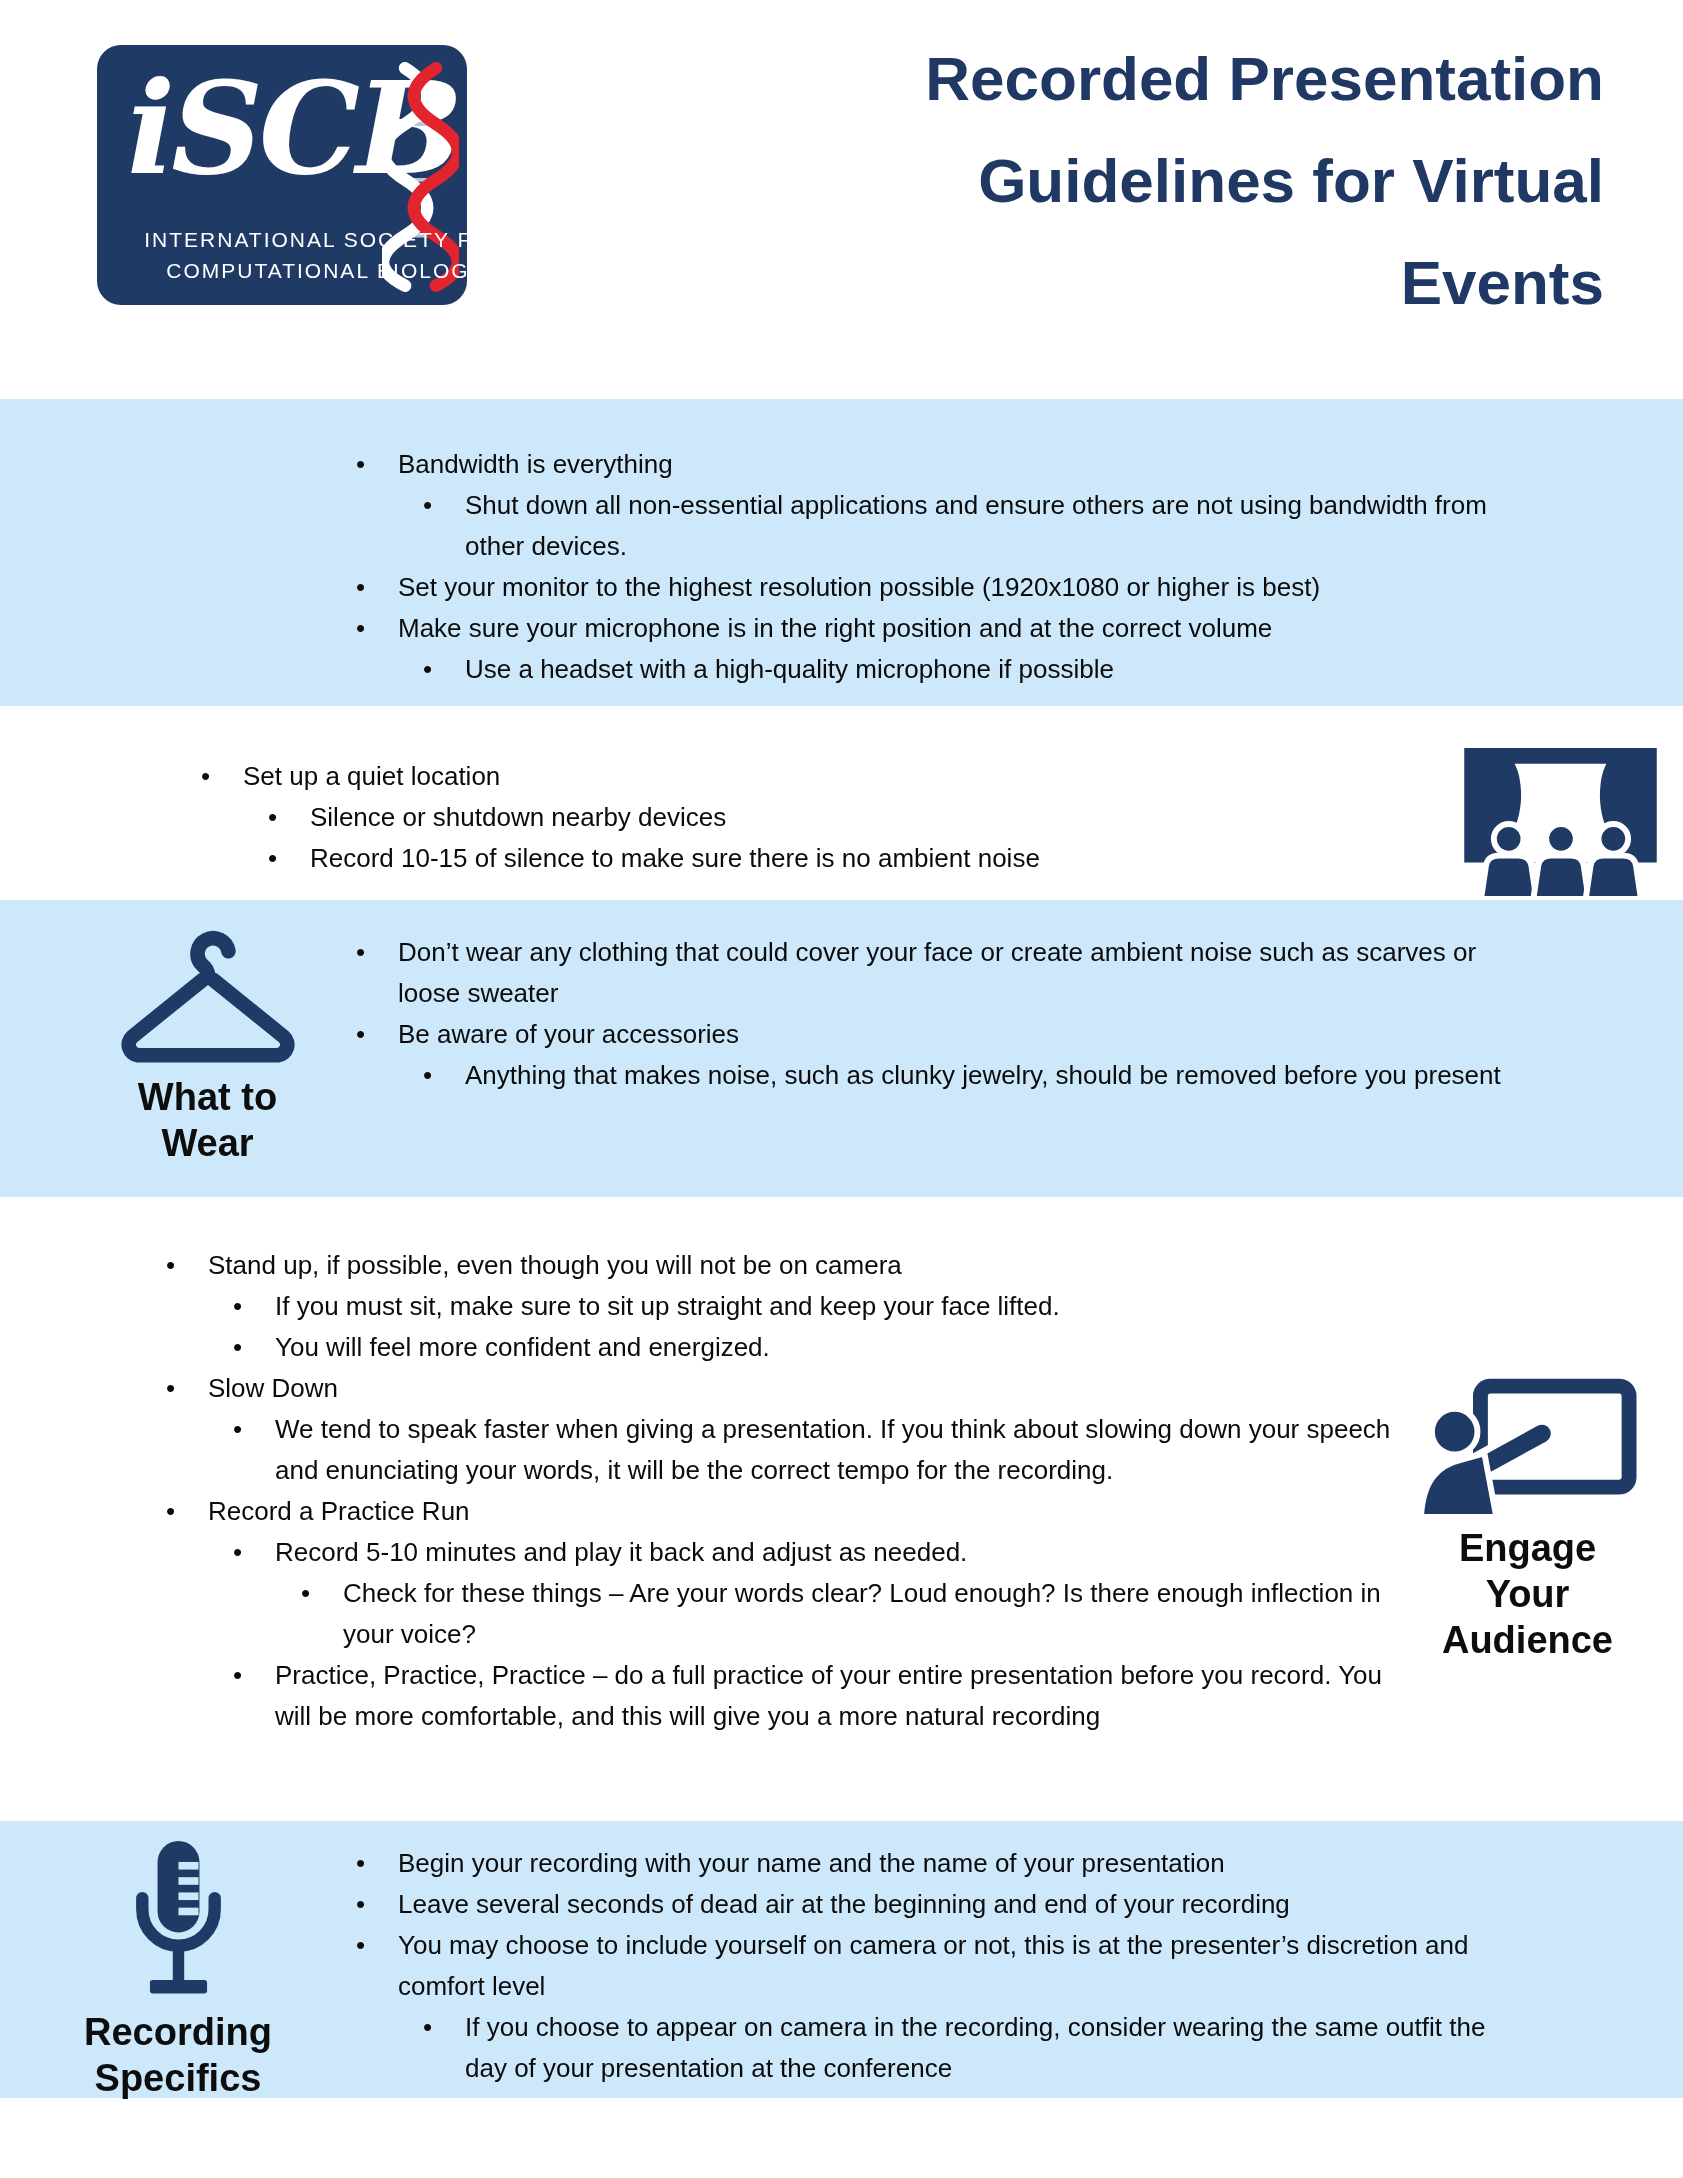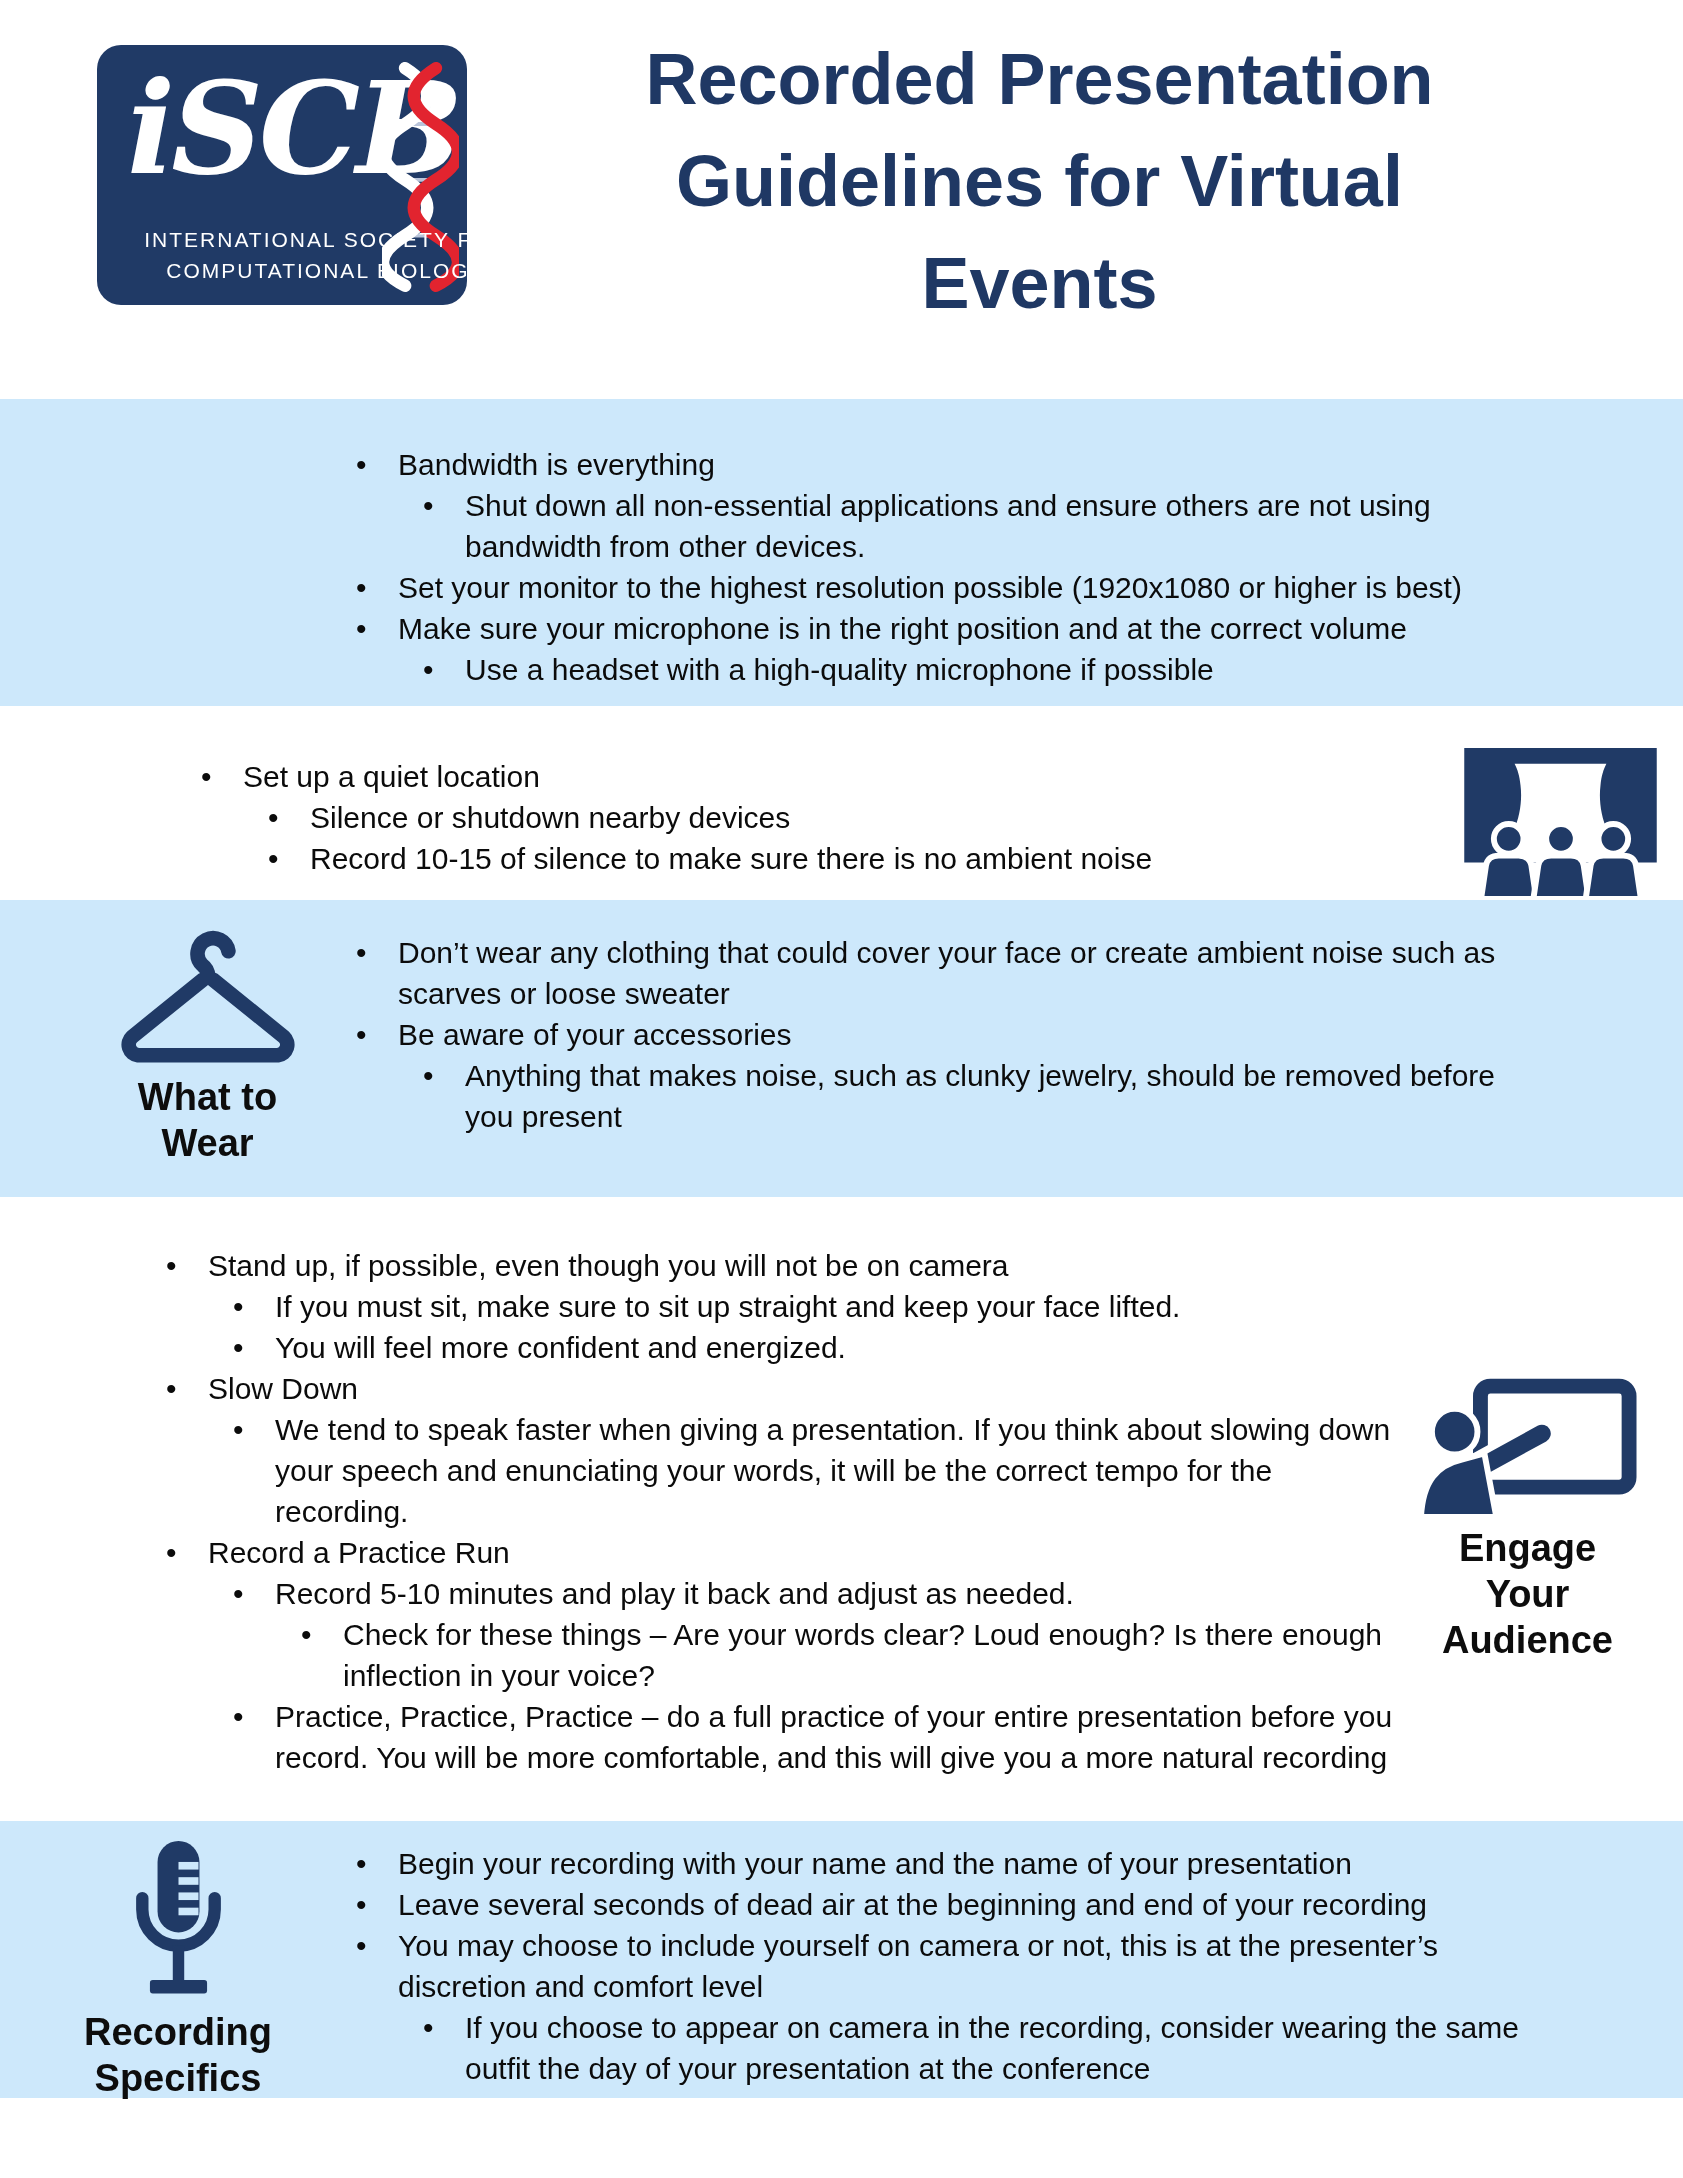--- a/index.html
+++ b/index.html
@@ -19,43 +19,43 @@
     font-weight:bold; font-style:italic; letter-spacing:-4px; white-space:nowrap;
   }
   .logo-dna { position:absolute; right:8px; top:10px; }
   .logo-cap {
     position:absolute; left:0; width:100%; text-align:center; color:#ffffff;
     font-size:21px; letter-spacing:2px; white-space:nowrap;padding-left:44px;
   }
   .cap1 { top:183px; }
   .cap2 { top:214px; }
   .title {
-    position:absolute; left:475px; top:28px; width:1129px; text-align:center;
-    color:#1f3864; font-weight:bold; font-size:72px; line-height:102px;
+    position:absolute; left:475px; top:28px; width:1129px; text-align:right;
+    color:#1f3864; font-weight:bold; font-size:62px; line-height:102px;
   }
   
   .band { position:relative; width:1683px; }
   .band.blue { background:#cde8fb; }
   .band.tech      { height:307px; }
   .band.location  { height:194px;margin-left:35px; }
   .band.wear      { height:297px; }
   .band.engage    { height:624px; }
   .band.recording { height:277px; }
   
   .side { position:absolute; text-align:center; }
   .side-label { font-weight:bold; color:#0d0d0d; font-size:38px; line-height:46px; }
   .side-tech      { left:69px;   top:10px;  width:297px; }
   .side-wear      { left:59px;   top:25px;  width:297px; }
   .side-recording { left:54px;   top:20px;  width:248px; }
   .side-location  { left:1421px; top:42px;  width:208px; }
   .side-engage    { left:1411px; top:181px; width:233px; }
   .side svg { display:block; margin:0 auto; }
   .side-label { margin-top:8px; }
   
-  .bullets { list-style:none; margin:0; padding:0; position:absolute; font-size:30px; line-height:41px; }
+  .bullets { list-style:none; margin:0; padding:0; position:absolute; font-size:26px; line-height:41px; }
   .bullets-icon-side { left:356px; width:1178px; }
   .bullets-full      { left:166px; width:1228px; }
   .tech      .bullets { top:45px; }
   .location  .bullets { top:50px; }
   .wear      .bullets { top:32px; }
   .engage    .bullets { top:48px; }
   .recording .bullets { top:22px; }
   .b { position:relative; padding-left:42px; }
   .b::before { content:"\2022"; position:absolute; left:0; top:0; }
   .l2 { margin-left:67px; }

